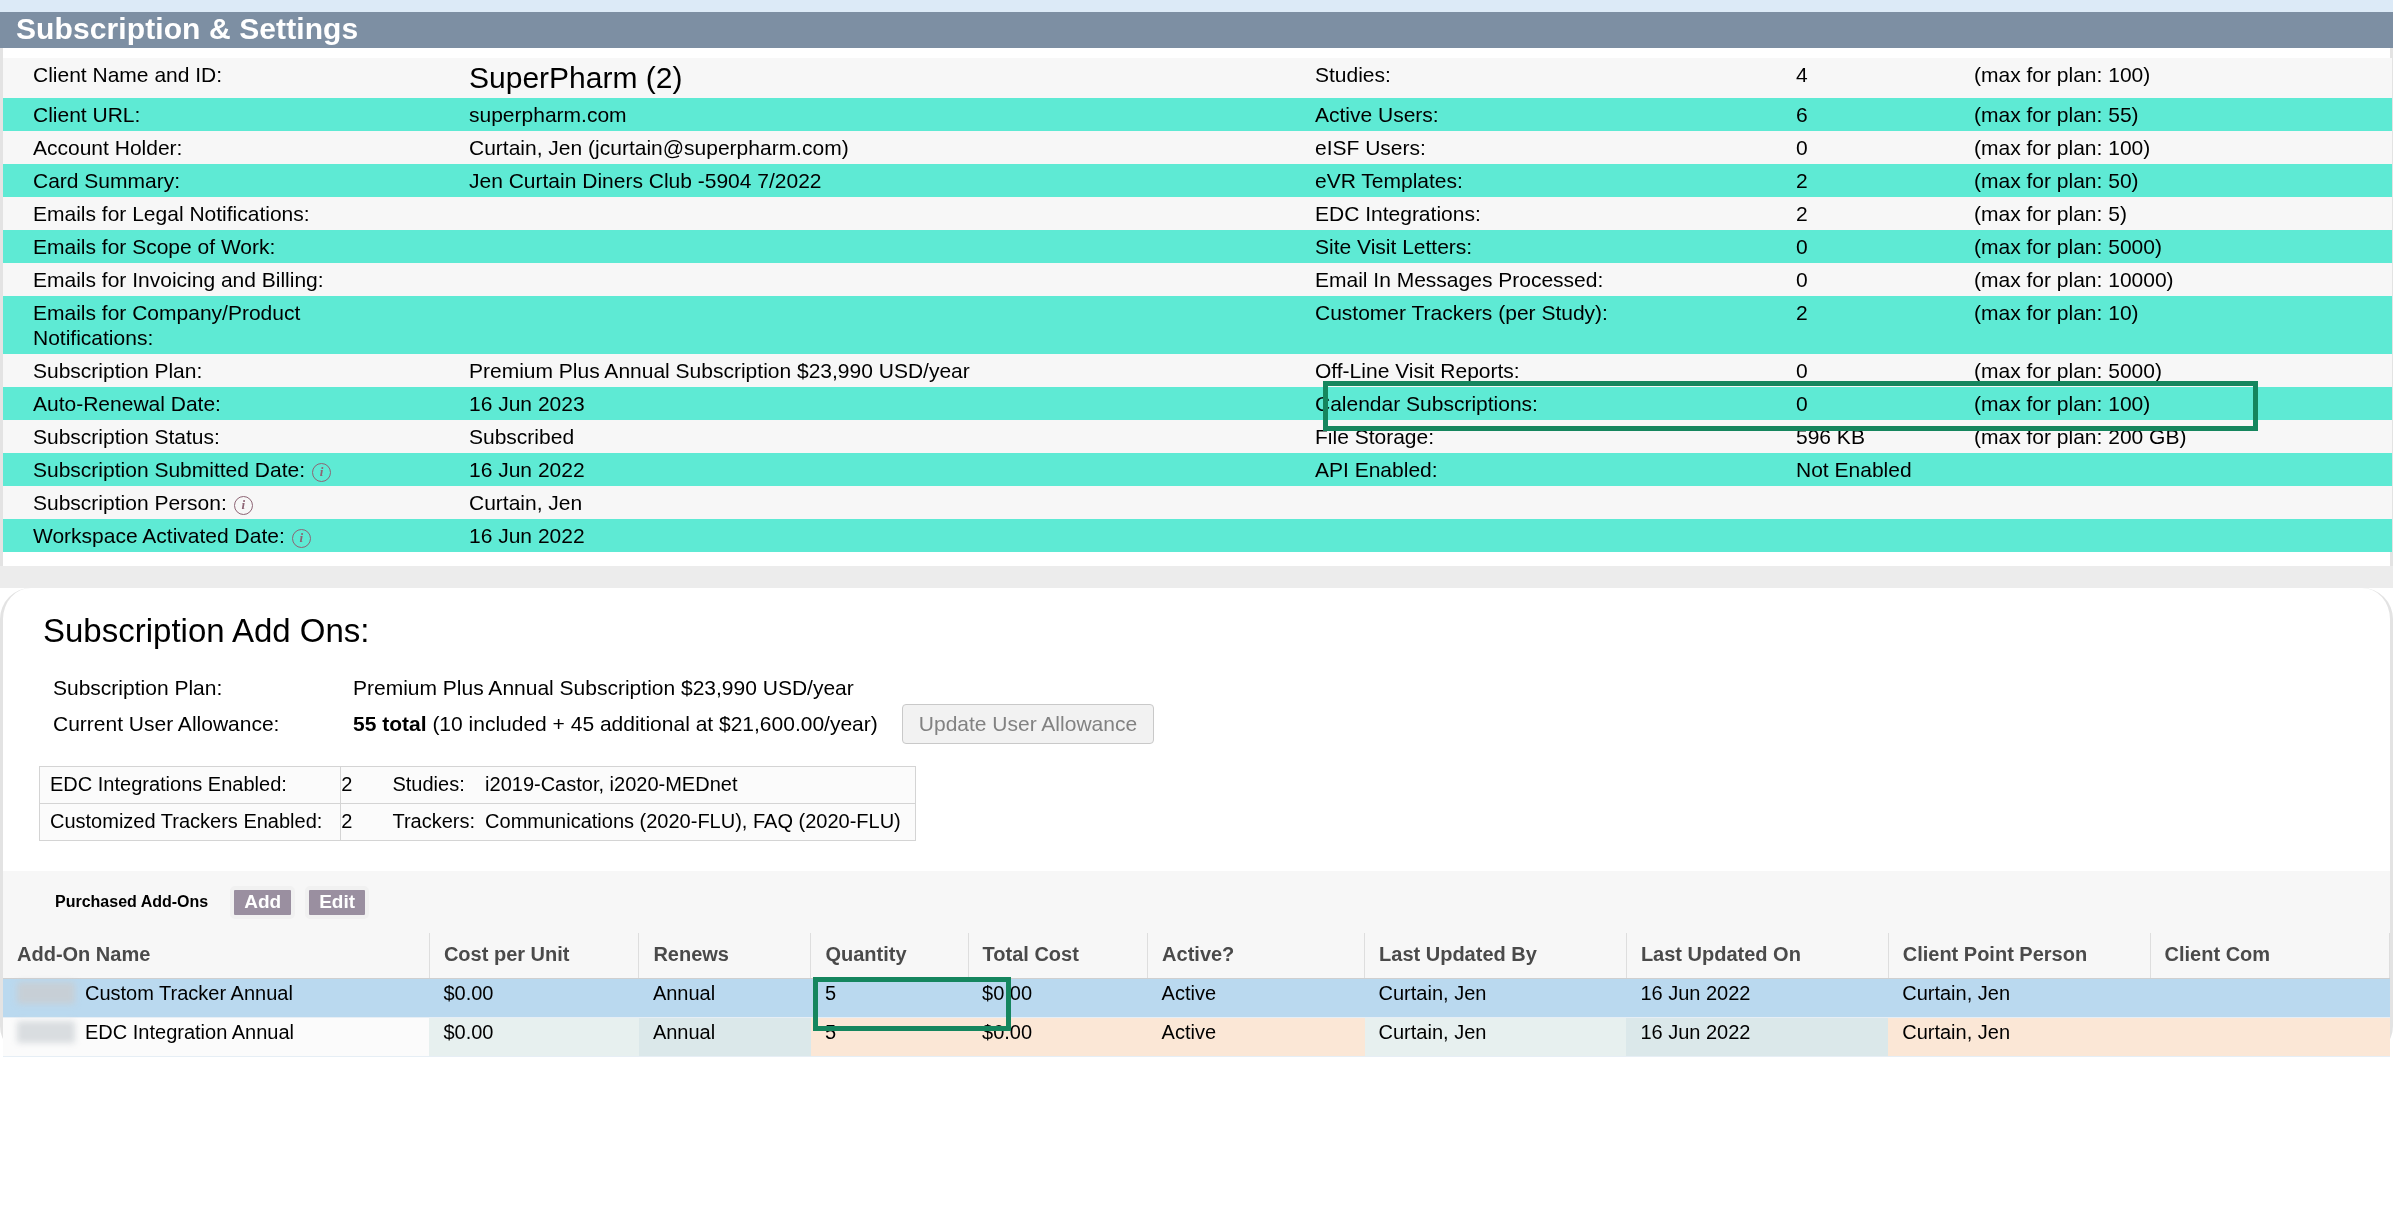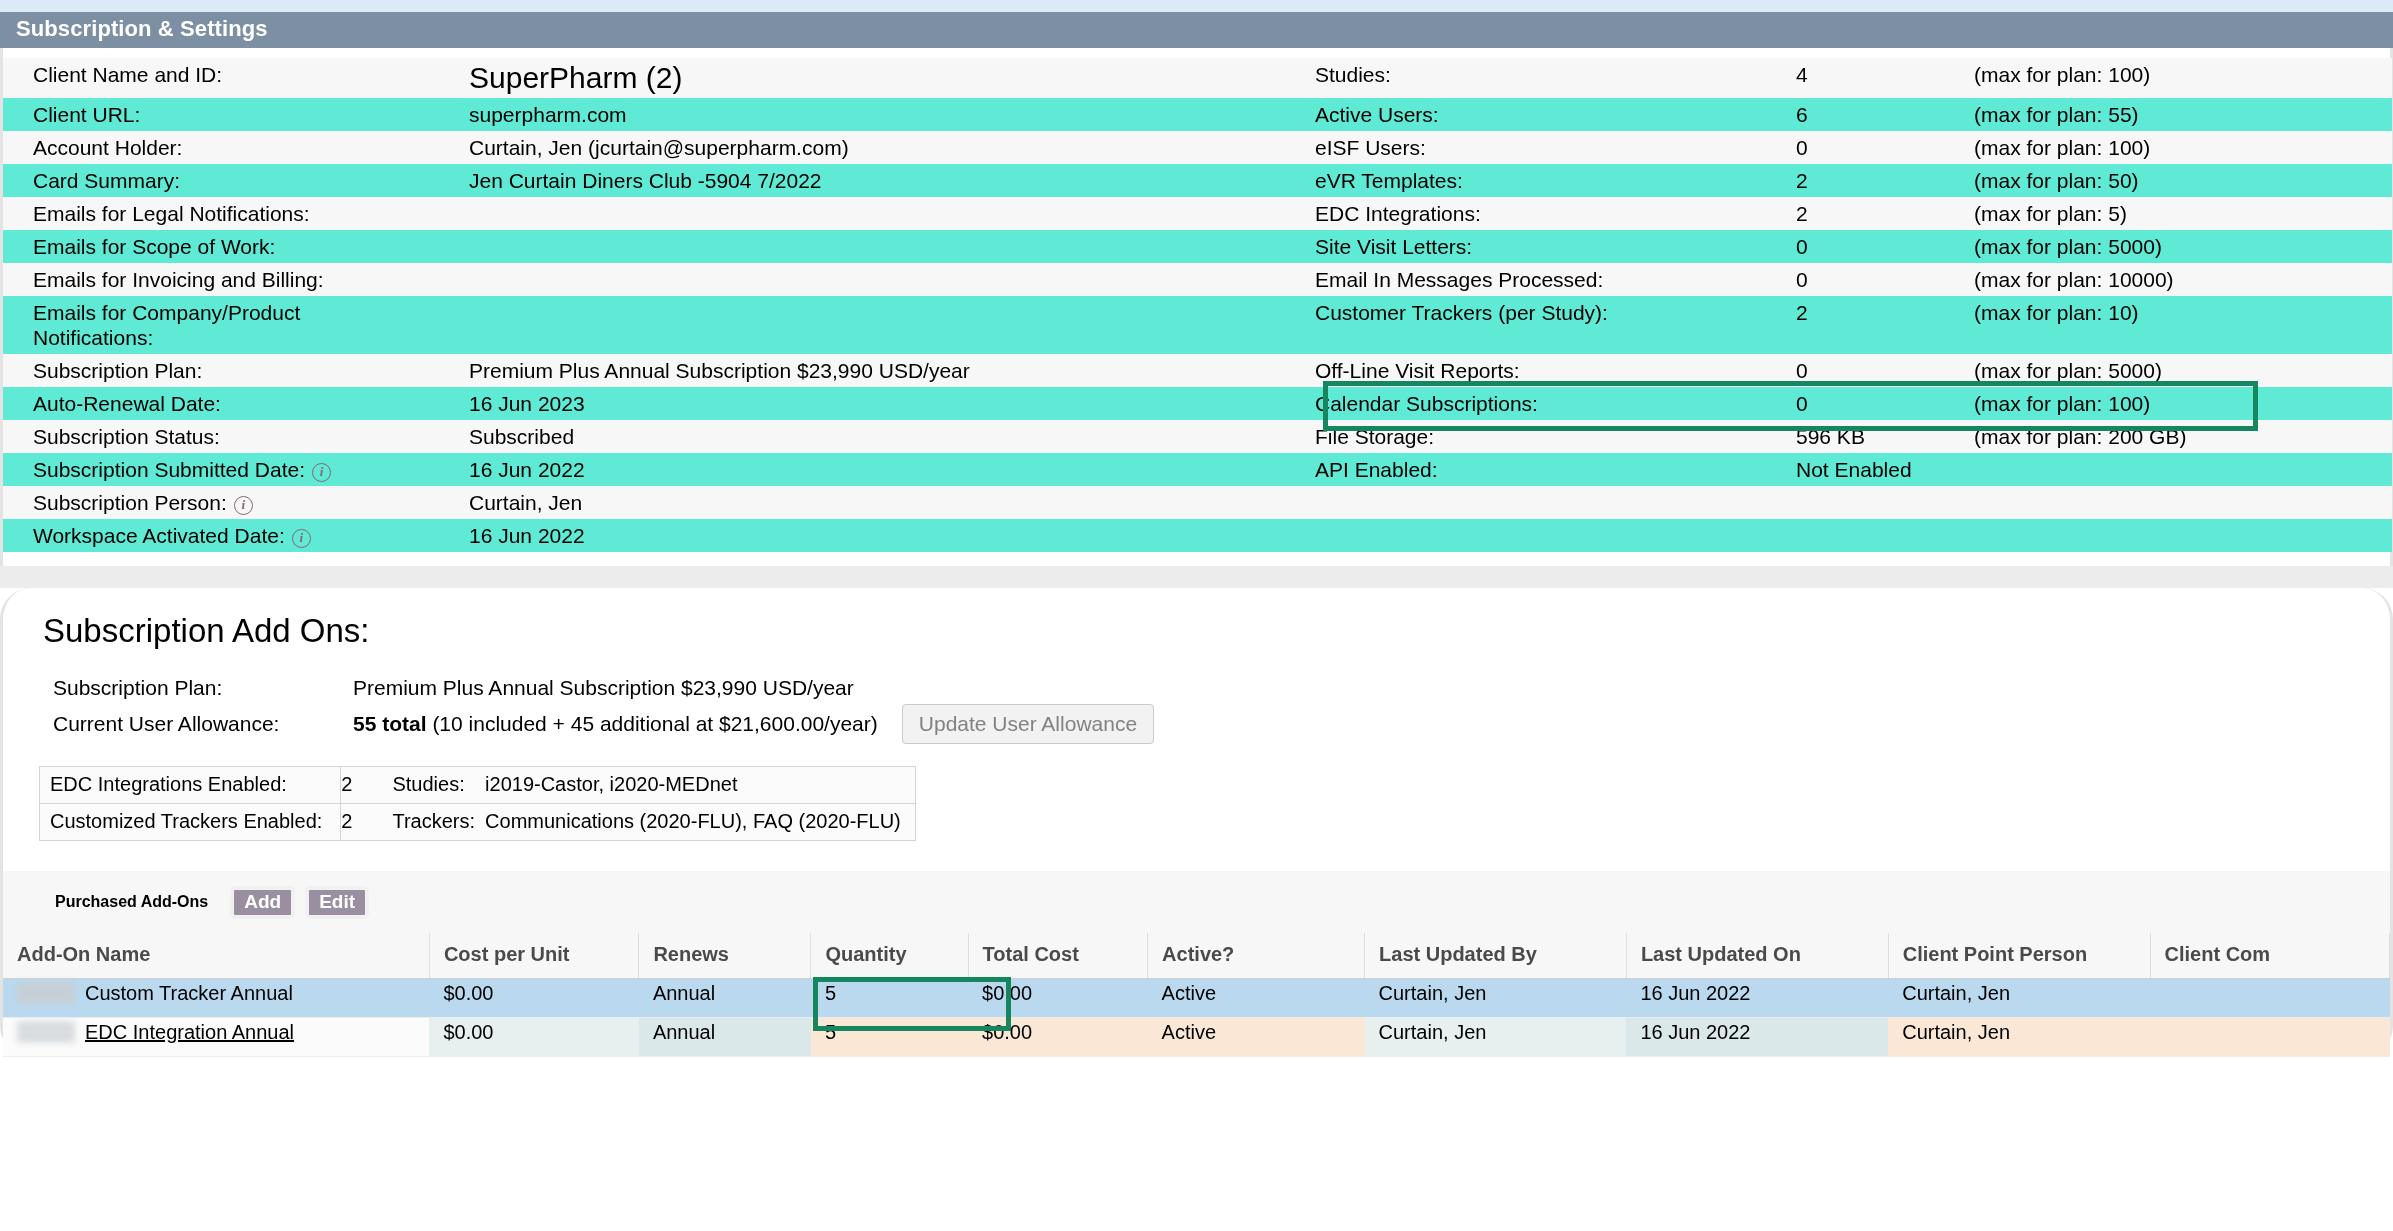--- a/index.html
+++ b/index.html
@@ -19,21 +19,21 @@
   .topstrip {
     height: 12px;
     background: #dceaf7;
     width: 100%;
   }
 
   
   .section-bar {
     background: #7d8fa3;
     color: #ffffff;
-    font-size: 22px;
+    font-size: 30px;
     font-weight: bold;
     padding: 6px 0 7px 16px;
     letter-spacing: 0.1px;
     height: 36px;
     line-height: 22px;
   }
 
   
   .panel {
     background: #ffffff;
@@ -229,21 +229,21 @@
     border-radius: 2px;
     vertical-align: -4px;
   }
   .redact.light { background: #d9dde0; }
   .cellname { padding-left: 10px; }
 
   
   .t-peach { background: #fbe7d6 !important; }
   .t-mint  { background: #e7f0ef !important; }
   .t-ice   { background: #dbe8ea !important; }
-  .t-white { background: #fbfbfb !important; text-decoration: underline; }
+  .t-white { background: #fbfbfb !important; }
 
   .qty-green-cell { position: relative; }
   .qty-green-box {
     position: absolute;
     left: 2px; top: -2px;
     width: 198px; height: 54px;
     border: 5px solid #15865e;
     z-index: 4;
   }
 </style>

